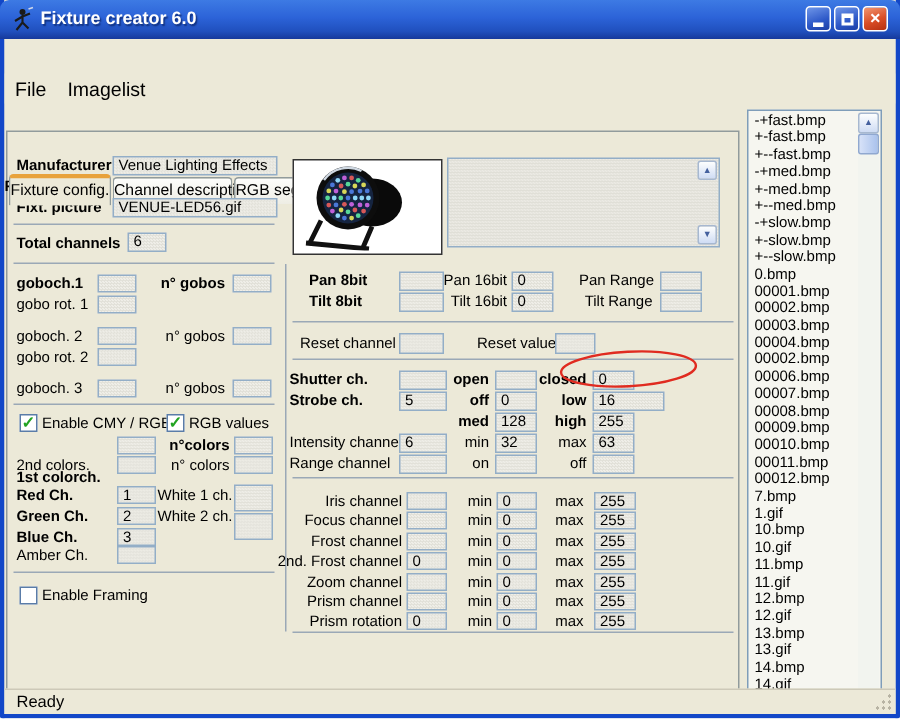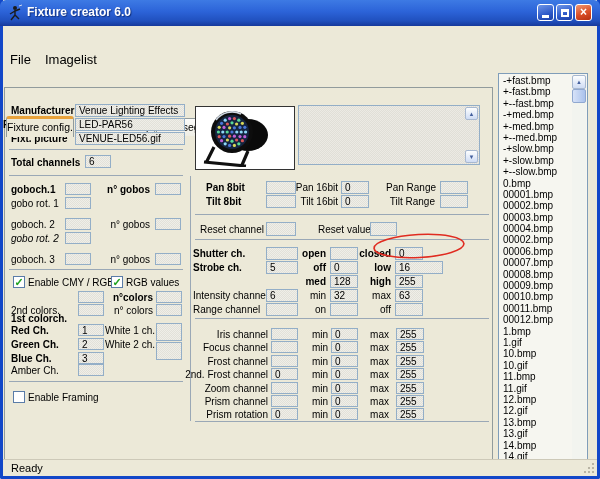--- a/index.html
+++ b/index.html
@@ -171,36 +171,35 @@
     <div class="comments">
       <span></span>
       <div class="sbtn" style="right:1px;top:1px;width:13px;height:13px;line-height:12px;"><span>▲</span></div>
       <div class="sbtn" style="right:1px;bottom:1px;width:13px;height:13px;line-height:12px;"><span>▼</span></div>
     </div>
 
     <div id="form" style="position:absolute;left:0;top:0;width:594px;height:450px;z-index:4;">
         <div class="lbl b" style="left: 8px; top: 79px;">Manufacturer</div>
         <div class="fld" style="left: 72px; top: 78px; width: 110px; height: 13px;">Venue Lighting Effects</div>
         <div class="lbl b" style="left: 0; top: 93px;">Fixture name</div>
-        <div class="fld" style="left: 72px; top: 92px; width: 110px; height: 13px;">LED-PAR56</div>
         <div class="lbl b" style="left: 8px; top: 107px;">Fixt. picture</div>
         <div class="fld" style="left: 72px; top: 106px; width: 110px; height: 13px;">VENUE-LED56.gif</div>
         <div class="lbl b" style="left: 8px; top: 131px;">Total channels</div>
         <div class="fld" style="left: 82px; top: 129px; width: 26px; height: 13px;">6</div>
         <div class="lbl b" style="left: 8px; top: 158px;">goboch.1</div>
         <div class="fld" style="left: 62px; top: 157px; width: 26px; height: 12px;"></div>
         <div class="lbl rlbl b" style="left: 99px; top: 158px; width: 48px;">n° gobos</div>
         <div class="fld" style="left: 152px; top: 157px; width: 26px; height: 12px;"></div>
         <div class="lbl" style="left: 8px; top: 172px;">gobo rot. 1</div>
         <div class="fld" style="left: 62px; top: 171px; width: 26px; height: 12px;"></div>
         <div class="lbl" style="left: 8px; top: 193px;">goboch. 2</div>
         <div class="fld" style="left: 62px; top: 192px; width: 26px; height: 12px;"></div>
         <div class="lbl rlbl" style="left: 99px; top: 193px; width: 48px;">n° gobos</div>
         <div class="fld" style="left: 152px; top: 192px; width: 26px; height: 12px;"></div>
-        <div class="lbl" style="left: 8px; top: 207px; font-style: italic;">gobo rot. 2</div>
+        <div class="lbl" style="left: 8px; top: 207px;">gobo rot. 2</div>
         <div class="fld" style="left: 62px; top: 206px; width: 26px; height: 12px;"></div>
         <div class="lbl" style="left: 8px; top: 228px;">goboch. 3</div>
         <div class="fld" style="left: 62px; top: 227px; width: 26px; height: 12px;"></div>
         <div class="lbl rlbl" style="left: 99px; top: 228px; width: 48px;">n° gobos</div>
         <div class="fld" style="left: 152px; top: 227px; width: 26px; height: 12px;"></div>
         <div class="cbox" style="left: 10px; top: 250px;"><span style="color: rgb(34, 163, 34);">✓</span></div>
         <div class="lbl" style="left: 25px; top: 251px;">Enable CMY / RGB</div>
         <div class="cbox" style="left: 108px; top: 250px;"><span style="color: rgb(34, 163, 34);">✓</span></div>
         <div class="lbl" style="left: 123px; top: 251px;">RGB values</div>
         <div class="lbl b" style="left: 8px; top: 266px; margin-top: 21px;">1st colorch.</div>
@@ -330,21 +329,21 @@
           <div class="li">00003.bmp</div>
           <div class="li">00004.bmp</div>
           <div class="li">00002.bmp</div>
           <div class="li">00006.bmp</div>
           <div class="li">00007.bmp</div>
           <div class="li">00008.bmp</div>
           <div class="li">00009.bmp</div>
           <div class="li">00010.bmp</div>
           <div class="li">00011.bmp</div>
           <div class="li">00012.bmp</div>
-          <div class="li">1.bmp</div>
+          <div class="li">7.bmp</div>
           <div class="li">1.gif</div>
           <div class="li">10.bmp</div>
           <div class="li">10.gif</div>
           <div class="li">11.bmp</div>
           <div class="li">11.gif</div>
           <div class="li">12.bmp</div>
           <div class="li">12.gif</div>
           <div class="li">13.bmp</div>
           <div class="li">13.gif</div>
           <div class="li">14.bmp</div>

